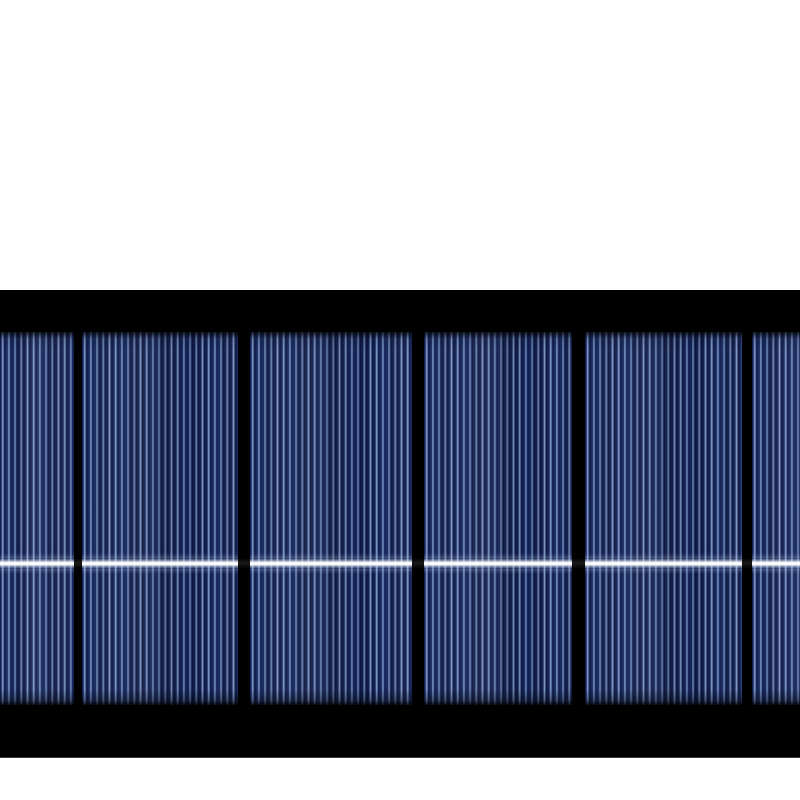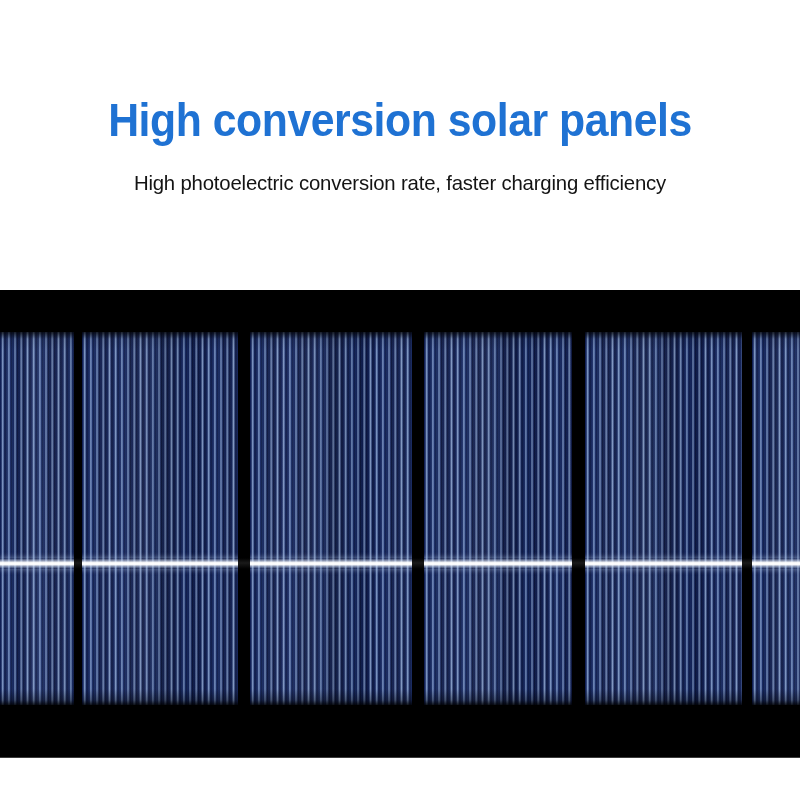--- a/index.html
+++ b/index.html
@@ -204,24 +204,20 @@
       rgba(255,255,255,0) 0%,
       rgba(255,255,255,0.10) 45%,
       rgba(255,255,255,0) 100%);
   }
 </style>
 </head>
 <body>
 
 <div class="page">
 
-  <div class="text-block">
-    <div class="headline">High conversion solar panels</div>
-    <div class="subhead">High photoelectric conversion rate, faster charging efficiency</div>
-  </div>
 
   <div class="panel-photo">
     <div class="cell-grid">
 
       <div class="cell" style="left:0px;width:74px;">
         <div class="fingers"></div>
         <div class="grain"></div>
         <div class="vshade"></div>
       </div>
 

